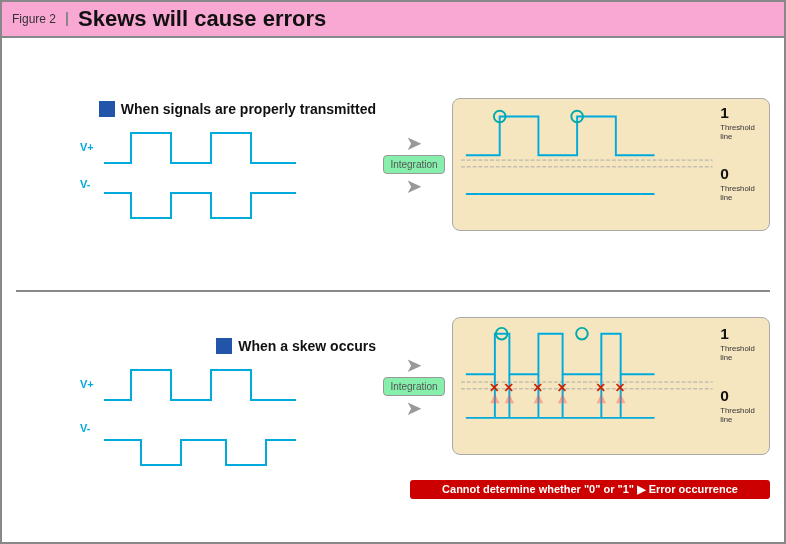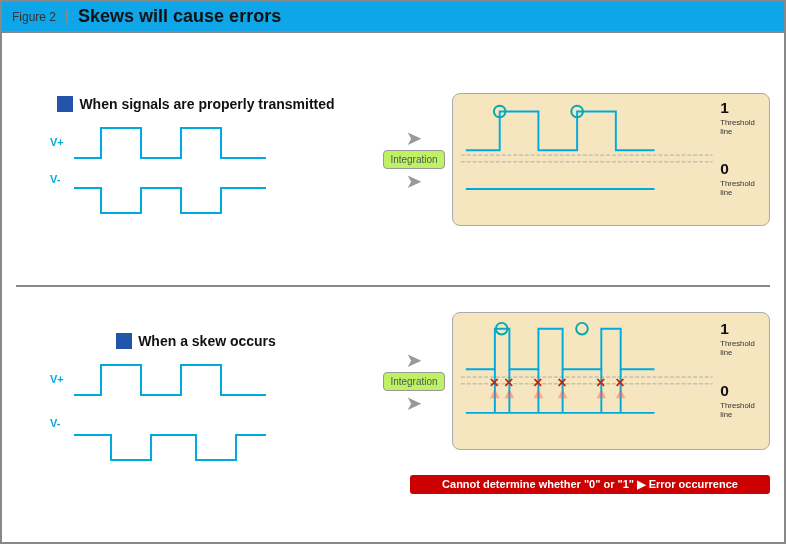--- a/index.html
+++ b/index.html
@@ -14,36 +14,36 @@
     .outer-container {
       width: 786px;
       height: 544px;
       border: 2px solid #888;
       position: relative;
     }
 
     .figure-header {
       display: flex;
       align-items: center;
-      background: #0ea5e9;
+      background: #f9a8d4;
       border-bottom: 2px solid #888;
       padding: 4px 10px;
       gap: 10px;
     }
 
     .figure-label {
       font-size: 12px;
       font-weight: normal;
       color: #333;
       border-right: 2px solid #888;
       padding-right: 10px;
     }
 
     .figure-title {
-      font-size: 18px;
+      font-size: 22px;
       font-weight: bold;
       color: #111;
     }
 
     .main-content {
       display: flex;
       flex-direction: column;
       padding: 10px 14px;
       gap: 6px;
       height: calc(544px - 38px);
@@ -54,21 +54,21 @@
       display: flex;
       flex-direction: row;
       align-items: center;
       gap: 8px;
       flex: 1;
     }
 
     .section-left {
       display: flex;
       flex-direction: column;
-      align-items: center;
+      align-items: flex-end;
       width: 360px;
       flex-shrink: 0;
     }
 
     .label-box {
       width: 16px;
       height: 16px;
       background: #2255aa;
       flex-shrink: 0;
     }
@@ -124,21 +124,21 @@
       width: 60px;
       flex-shrink: 0;
     }
 
     .int-box {
       border: 1.5px solid #999;
       border-radius: 4px;
       padding: 3px 6px;
       font-size: 10px;
       color: #555;
-      background: #bef264;
+      background: #86efac;
       text-align: center;
     }
 
     .int-arrow {
       font-size: 20px;
       color: #999;
     }
   </style>
 </head>
 <body>

